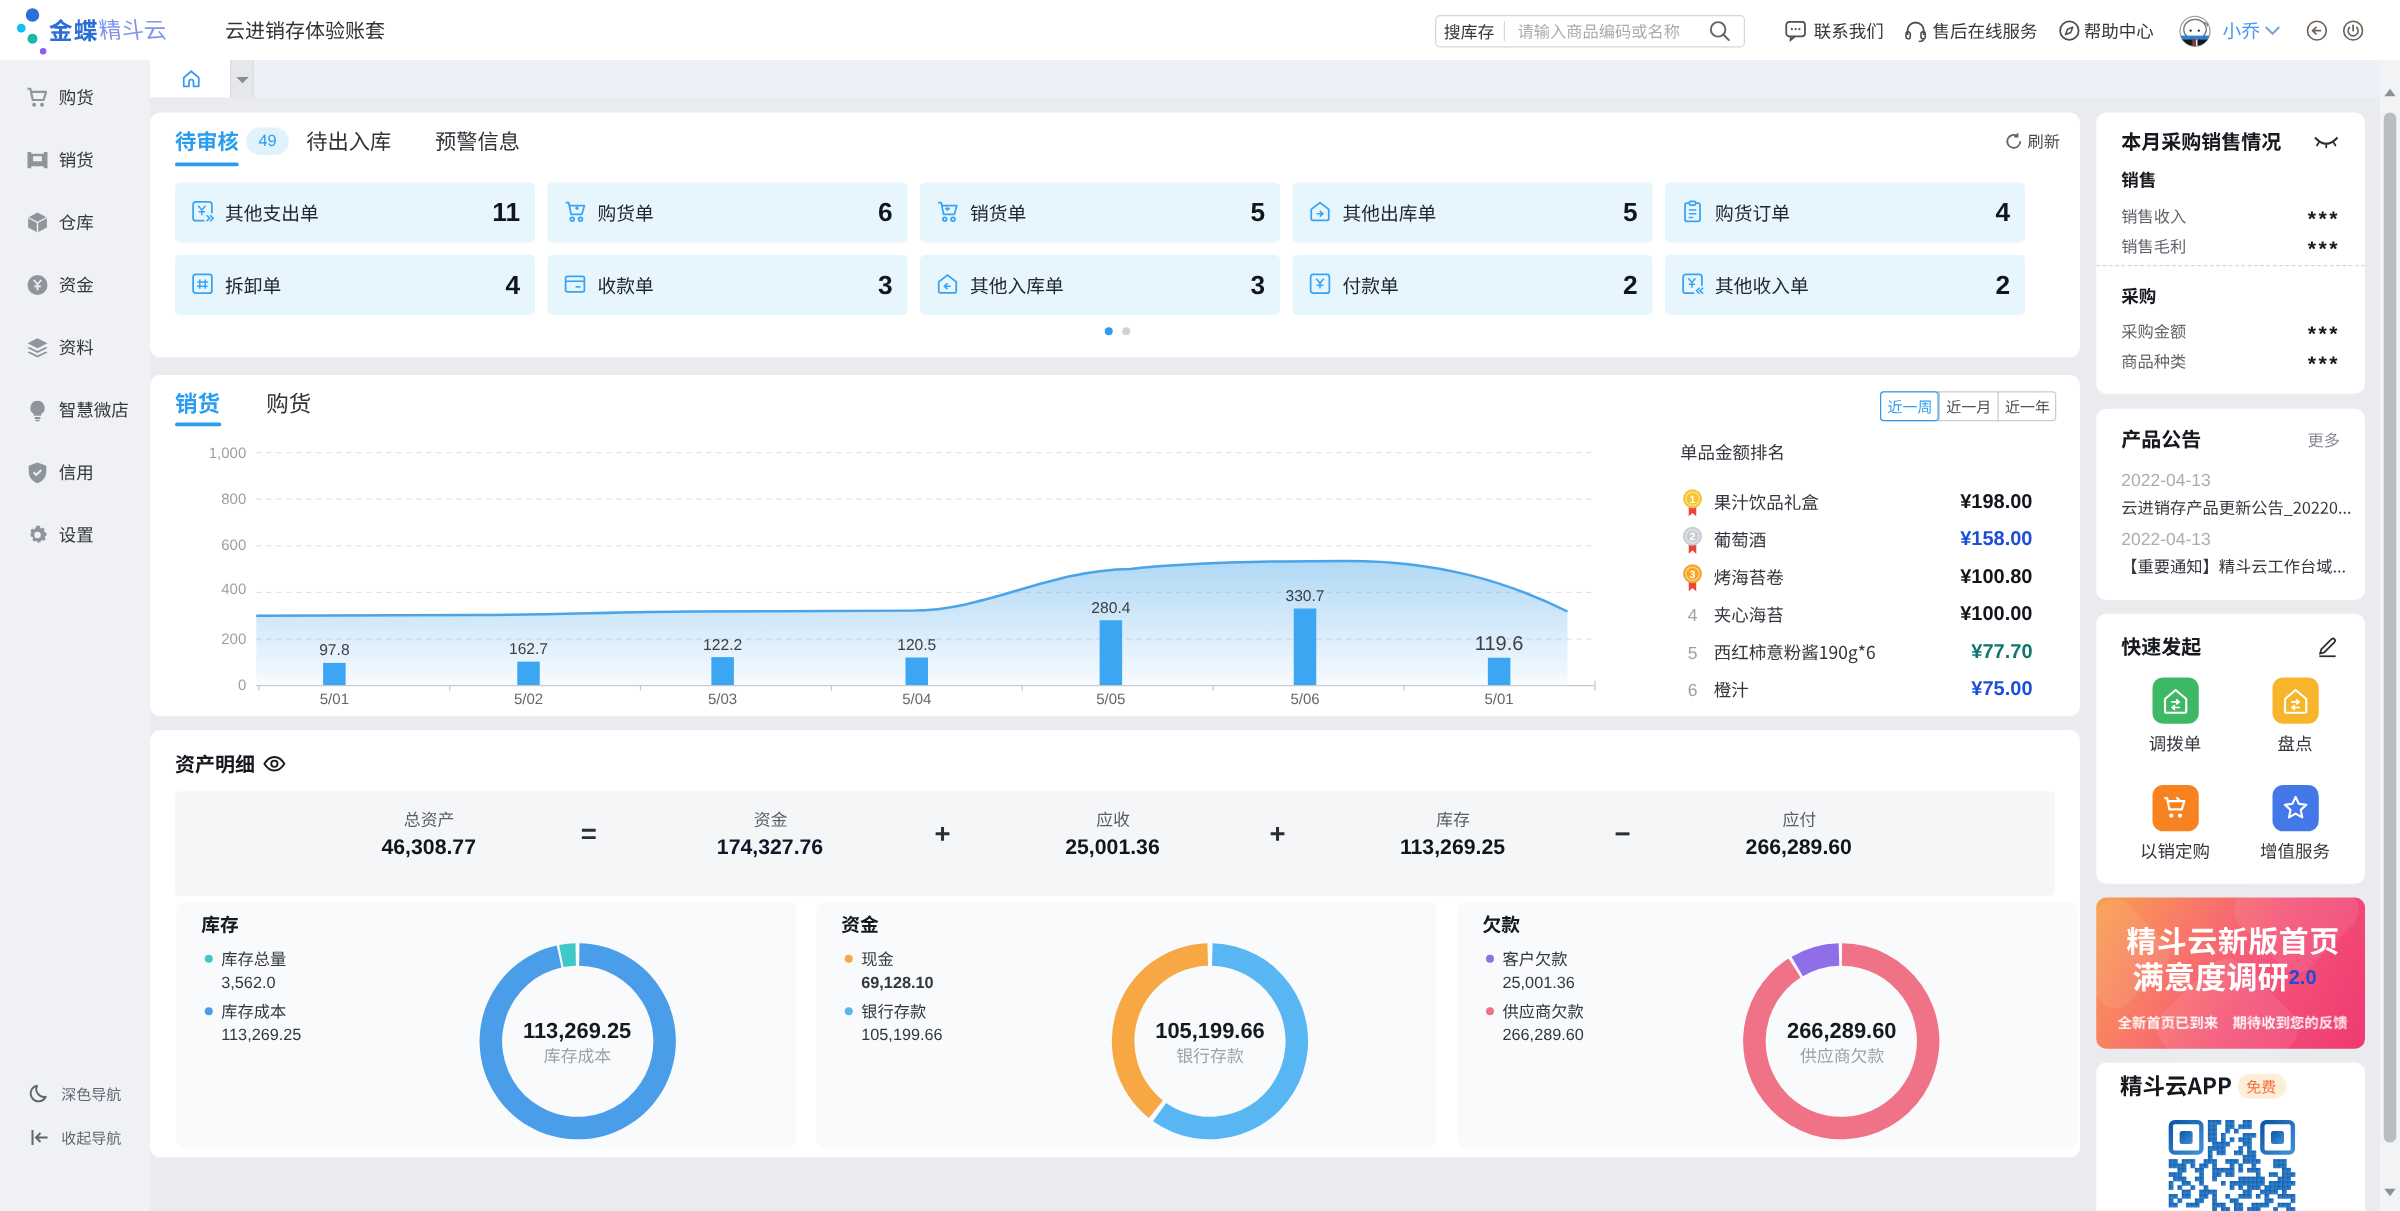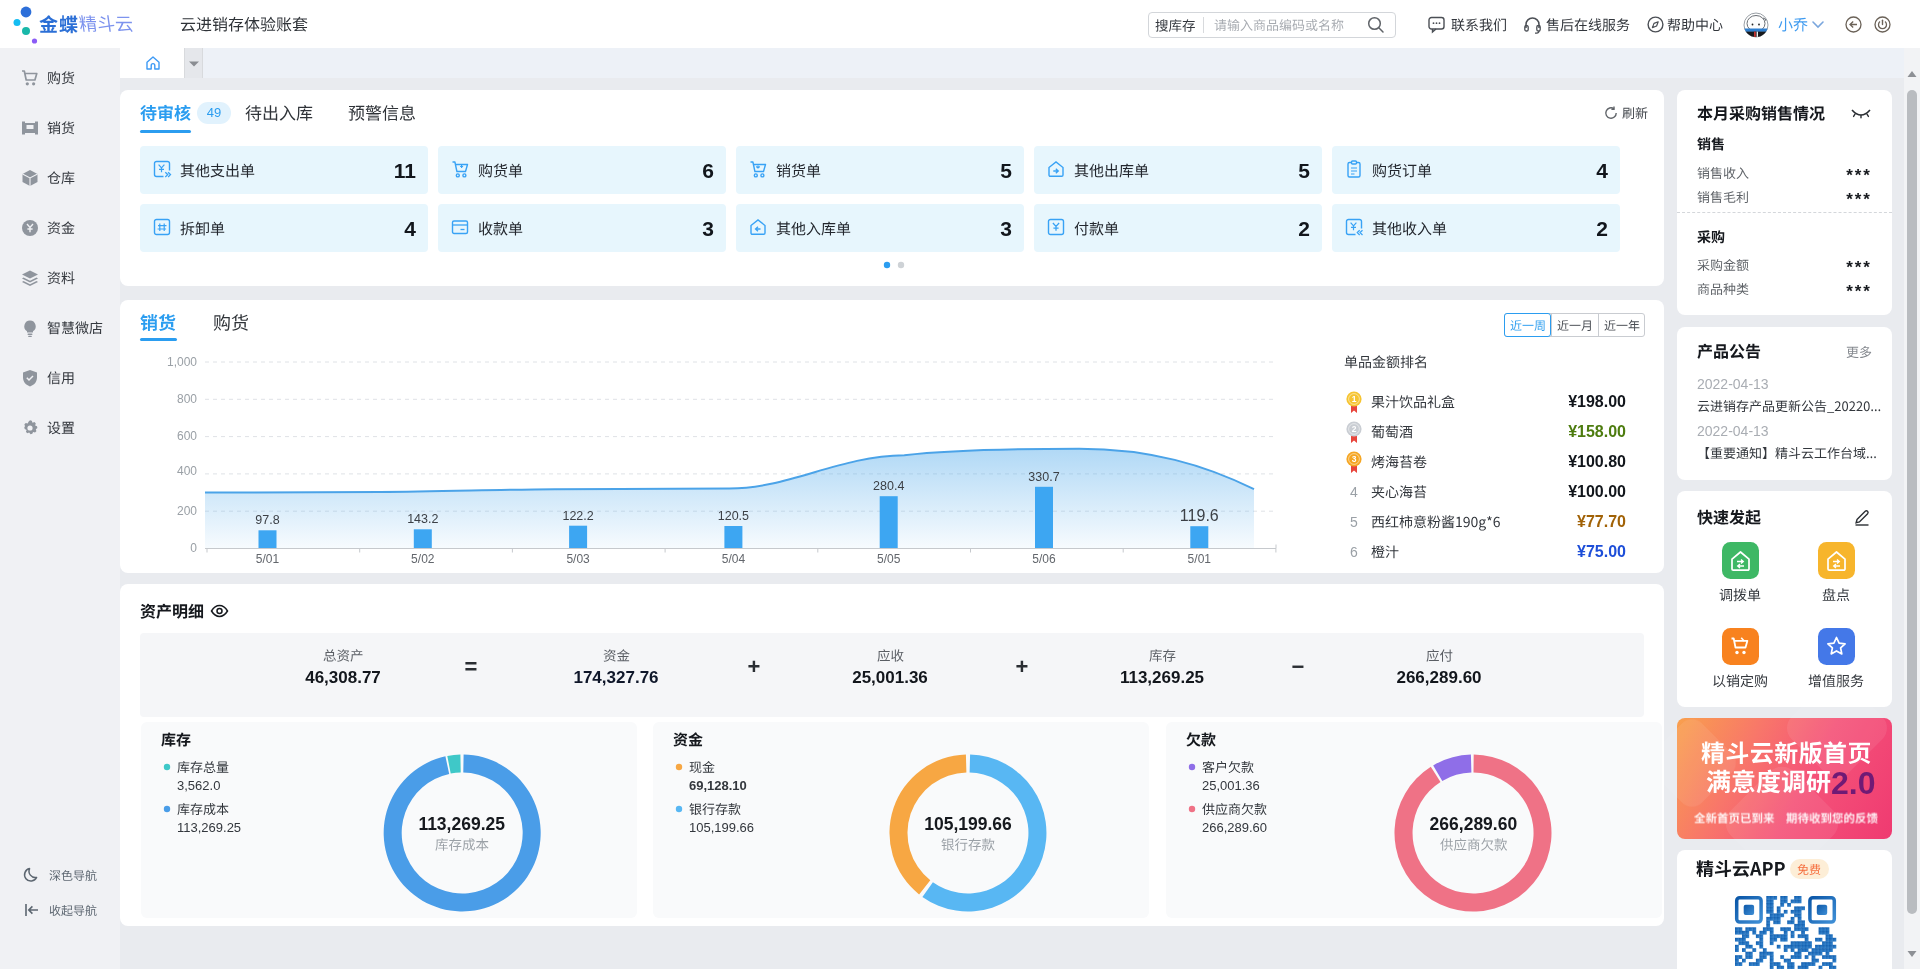--- a/index.html
+++ b/index.html
@@ -639,21 +639,21 @@
     </svg>
     <div class="lt" style="left:197px;transform:translateX(-100%);top:540.0px;height:17px;line-height:17px;font-size:12px;color:#9aa0a6;font-weight:400;white-space:nowrap">0</div>
     <div class="lt" style="left:197px;transform:translateX(-100%);top:502.7px;height:17px;line-height:17px;font-size:12px;color:#9aa0a6;font-weight:400;white-space:nowrap">200</div>
     <div class="lt" style="left:197px;transform:translateX(-100%);top:463px;height:17px;line-height:17px;font-size:12px;color:#9aa0a6;font-weight:400;white-space:nowrap">400</div>
     <div class="lt" style="left:197px;transform:translateX(-100%);top:428.1px;height:17px;line-height:17px;font-size:12px;color:#9aa0a6;font-weight:400;white-space:nowrap">600</div>
     <div class="lt" style="left:197px;transform:translateX(-100%);top:390.8px;height:17px;line-height:17px;font-size:12px;color:#9aa0a6;font-weight:400;white-space:nowrap">800</div>
     <div class="lt" style="left:197px;transform:translateX(-100%);top:353.5px;height:17px;line-height:17px;font-size:12px;color:#9aa0a6;font-weight:400;white-space:nowrap">1,000</div>
     <div class="lt" style="left:267.5px;transform:translateX(-50%);top:550.5px;height:17px;line-height:17px;font-size:12px;color:#62666c;font-weight:400;white-space:nowrap">5/01</div>
     <div class="lt" style="left:267.5px;transform:translateX(-50%);top:511.3px;height:18px;line-height:18px;font-size:12.5px;color:#3c4046;font-weight:400;white-space:nowrap">97.8</div>
     <div class="lt" style="left:422.8px;transform:translateX(-50%);top:550.5px;height:17px;line-height:17px;font-size:12px;color:#62666c;font-weight:400;white-space:nowrap">5/02</div>
-    <div class="lt" style="left:422.8px;transform:translateX(-50%);top:510.3px;height:18px;line-height:18px;font-size:12.5px;color:#3c4046;font-weight:400;white-space:nowrap">143.2</div>
+    <div class="lt" style="left:422.8px;transform:translateX(-50%);top:510.3px;height:18px;line-height:18px;font-size:12.5px;color:#3c4046;font-weight:400;white-space:nowrap">162.7</div>
     <div class="lt" style="left:578.1px;transform:translateX(-50%);top:550.5px;height:17px;line-height:17px;font-size:12px;color:#62666c;font-weight:400;white-space:nowrap">5/03</div>
     <div class="lt" style="left:578.1px;transform:translateX(-50%);top:506.7px;height:18px;line-height:18px;font-size:12.5px;color:#3c4046;font-weight:400;white-space:nowrap">122.2</div>
     <div class="lt" style="left:733.4px;transform:translateX(-50%);top:550.5px;height:17px;line-height:17px;font-size:12px;color:#62666c;font-weight:400;white-space:nowrap">5/04</div>
     <div class="lt" style="left:733.4px;transform:translateX(-50%);top:507.0px;height:18px;line-height:18px;font-size:12.5px;color:#3c4046;font-weight:400;white-space:nowrap">120.5</div>
     <div class="lt" style="left:888.7px;transform:translateX(-50%);top:550.5px;height:17px;line-height:17px;font-size:12px;color:#62666c;font-weight:400;white-space:nowrap">5/05</div>
     <div class="lt" style="left:888.7px;transform:translateX(-50%);top:477.2px;height:18px;line-height:18px;font-size:12.5px;color:#3c4046;font-weight:400;white-space:nowrap">280.4</div>
     <div class="lt" style="left:1044.0px;transform:translateX(-50%);top:550.5px;height:17px;line-height:17px;font-size:12px;color:#62666c;font-weight:400;white-space:nowrap">5/06</div>
     <div class="lt" style="left:1044.0px;transform:translateX(-50%);top:467.8px;height:18px;line-height:18px;font-size:12.5px;color:#3c4046;font-weight:400;white-space:nowrap">330.7</div>
     <div class="lt" style="left:1199.3px;transform:translateX(-50%);top:550.5px;height:17px;line-height:17px;font-size:12px;color:#62666c;font-weight:400;white-space:nowrap">5/01</div>
     <div class="lt" style="left:1199.3px;transform:translateX(-50%);top:507.2px;height:18px;line-height:18px;font-size:16px;color:#3c4046;font-weight:400;white-space:nowrap">119.6</div>
@@ -690,21 +690,21 @@
       <circle cx="9" cy="8" r="5.4" fill="none" stroke="#fff" stroke-opacity="0.5" stroke-width="1"></circle>
       <text x="9" y="11" font-family="Liberation Sans" font-size="8.5" font-weight="bold" fill="#fff" text-anchor="middle">2</text>
     </svg>
     <svg class="t" style="left:1371.0px;top:422.1px" width="44" height="20">
       <g fill="#33373d" transform="translate(0,15.1) scale(0.014000,-0.014000)">
         <use href="#g78" x="0"></use>
         <use href="#g79" x="1000"></use>
         <use href="#g80" x="2000"></use>
       </g>
     </svg>
-    <div class="lt" style="left:1626px;transform:translateX(-100%);top:420.9px;height:22px;line-height:22px;font-size:16px;color:#4d7c0f;font-weight:700;white-space:nowrap">¥158.00</div>
+    <div class="lt" style="left:1626px;transform:translateX(-100%);top:420.9px;height:22px;line-height:22px;font-size:16px;color:#1d4ed8;font-weight:700;white-space:nowrap">¥158.00</div>
     <svg class="t" style="left:1345px;top:450.8px" width="18" height="24">
       <path d="M6 14h6v8l-3-2.6L6 22z" fill="#e8453c"></path>
       <circle cx="9" cy="8" r="7.6" fill="#f5a623"></circle>
       <circle cx="9" cy="8" r="5.4" fill="none" stroke="#fff" stroke-opacity="0.5" stroke-width="1"></circle>
       <text x="9" y="11" font-family="Liberation Sans" font-size="8.5" font-weight="bold" fill="#fff" text-anchor="middle">3</text>
     </svg>
     <svg class="t" style="left:1371.0px;top:452.0px" width="58" height="20">
       <g fill="#33373d" transform="translate(0,15.1) scale(0.014000,-0.014000)">
         <use href="#g81" x="0"></use>
         <use href="#g82" x="1000"></use>
@@ -733,21 +733,21 @@
         <use href="#g90" x="4000"></use>
         <use href="#g91" x="5000"></use>
         <use href="#g92" x="6000"></use>
         <use href="#g93" x="6555"></use>
         <use href="#g94" x="7110"></use>
         <use href="#g95" x="7665"></use>
         <use href="#g96" x="8229"></use>
         <use href="#g97" x="8696"></use>
       </g>
     </svg>
-    <div class="lt" style="left:1626px;transform:translateX(-100%);top:510.6px;height:22px;line-height:22px;font-size:16px;color:#a16207;font-weight:700;white-space:nowrap">¥77.70</div>
+    <div class="lt" style="left:1626px;transform:translateX(-100%);top:510.6px;height:22px;line-height:22px;font-size:16px;color:#0f766e;font-weight:700;white-space:nowrap">¥77.70</div>
     <div class="lt" style="left:1354px;transform:translateX(-50%);top:541.5px;height:20px;line-height:20px;font-size:14px;color:#9aa0a6;font-weight:400;white-space:nowrap">6</div>
     <svg class="t" style="left:1371.0px;top:541.7px" width="30" height="20">
       <g fill="#33373d" transform="translate(0,15.1) scale(0.014000,-0.014000)">
         <use href="#g98" x="0"></use>
         <use href="#g74" x="1000"></use>
       </g>
     </svg>
     <div class="lt" style="left:1626px;transform:translateX(-100%);top:540.5px;height:22px;line-height:22px;font-size:16px;color:#1d4ed8;font-weight:700;white-space:nowrap">¥75.00</div>
     <div style="position:absolute;left:120px;top:584px;width:1544px;height:342px;background:#fff;border-radius:8px"></div>
     <svg class="t" style="left:140.0px;top:599.8px" width="66" height="22">
@@ -1147,21 +1147,21 @@
     </svg>
     <svg class="t" style="left:1706.0px;top:763.5px" width="127" height="35">
       <g fill="#fff" transform="translate(0,27.0) scale(0.025000,-0.025000)">
         <use href="#g172" x="0"></use>
         <use href="#g173" x="1000"></use>
         <use href="#g174" x="2000"></use>
         <use href="#g175" x="3000"></use>
         <use href="#g176" x="4000"></use>
       </g>
     </svg>
-    <div class="lt" style="left:1831px;top:765.5px;height:34px;line-height:34px;font-size:32px;color:#701a75;font-weight:700;white-space:nowrap">2.0</div>
+    <div class="lt" style="left:1831px;top:765.5px;height:34px;line-height:34px;font-size:16px;color:#1d4ed8;font-weight:700;white-space:nowrap">2.0</div>
     <svg class="t" style="left:1694.0px;top:810.0px" width="186" height="16">
       <g opacity="0.96" fill="#ffffff" transform="translate(0,12.4) scale(0.011500,-0.011500)">
         <use href="#g177" x="0"></use>
         <use href="#g168" x="1000"></use>
         <use href="#g170" x="2000"></use>
         <use href="#g171" x="3000"></use>
         <use href="#g178" x="4000"></use>
         <use href="#g179" x="5000"></use>
         <use href="#g180" x="6000"></use>
         <use href="#g181" x="8000"></use>

